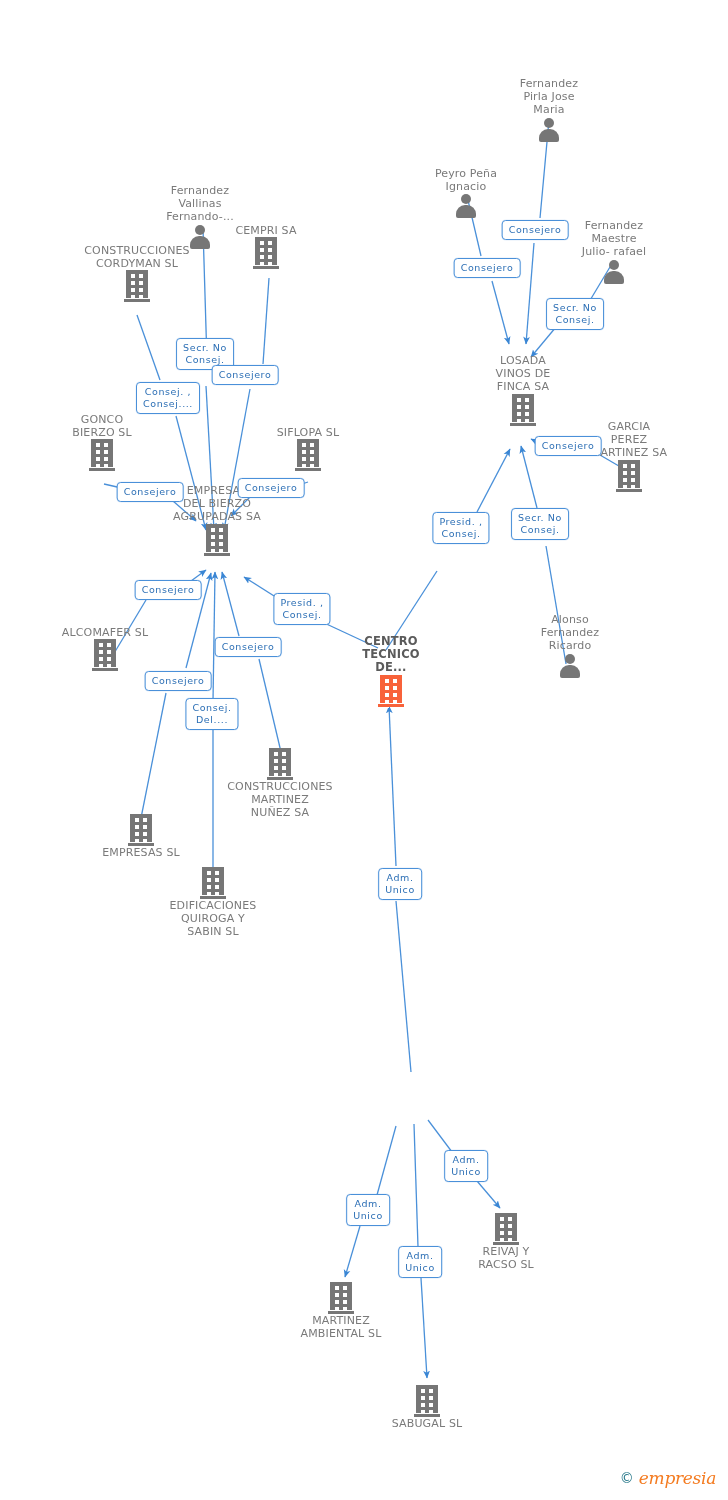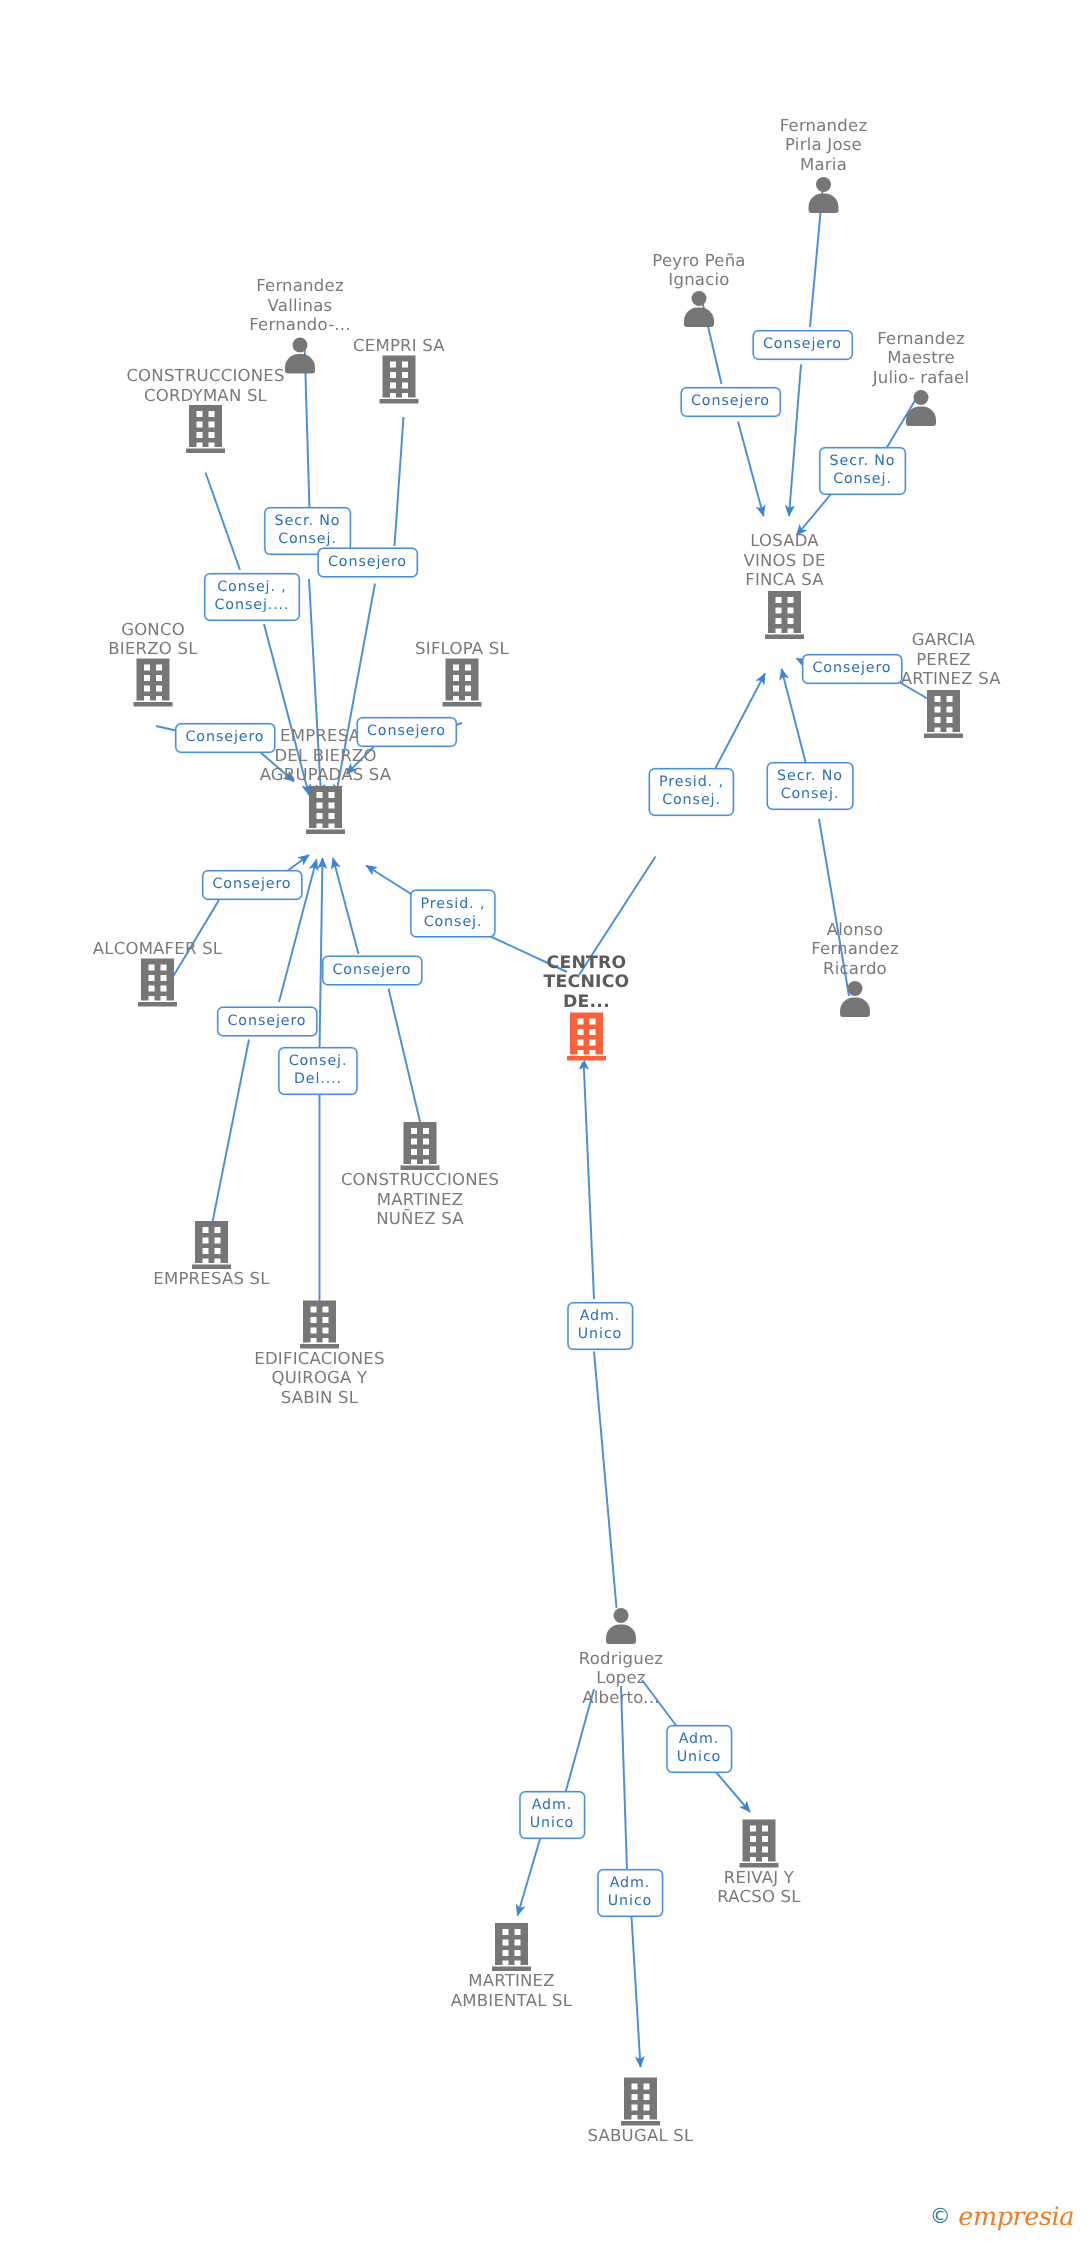--- a/index.html
+++ b/index.html
@@ -462,29 +462,20 @@
       <i style="left:7px;top:11px"></i>
         <i style="left:15px;top:11px"></i>
       <i style="left:7px;top:18px"></i>
         <i style="left:15px;top:18px"></i>
       <i class="d" style="left:7px;top:25px"></i>
         <i style="left:15px;top:25px"></i>
       <span class="base"></span>
     </div>
   </div>
 
-  <div class="node below" style="left:414px; top:1069px;">
-    <div class="glyph per">
-        <span class="head"></span>
-        <span class="body"></span>
-      </div>
-    <div class="label">Rodriguez
-Lopez
-Alberto...</div>
-  </div>
 
   <div class="node below" style="left:506px; top:1211px;">
     <div class="glyph bld">
       <span class="body"></span>
       <i style="left:7px;top:4px"></i>
         <i style="left:15px;top:4px"></i>
       <i style="left:7px;top:11px"></i>
         <i style="left:15px;top:11px"></i>
       <i style="left:7px;top:18px"></i>
         <i style="left:15px;top:18px"></i>

